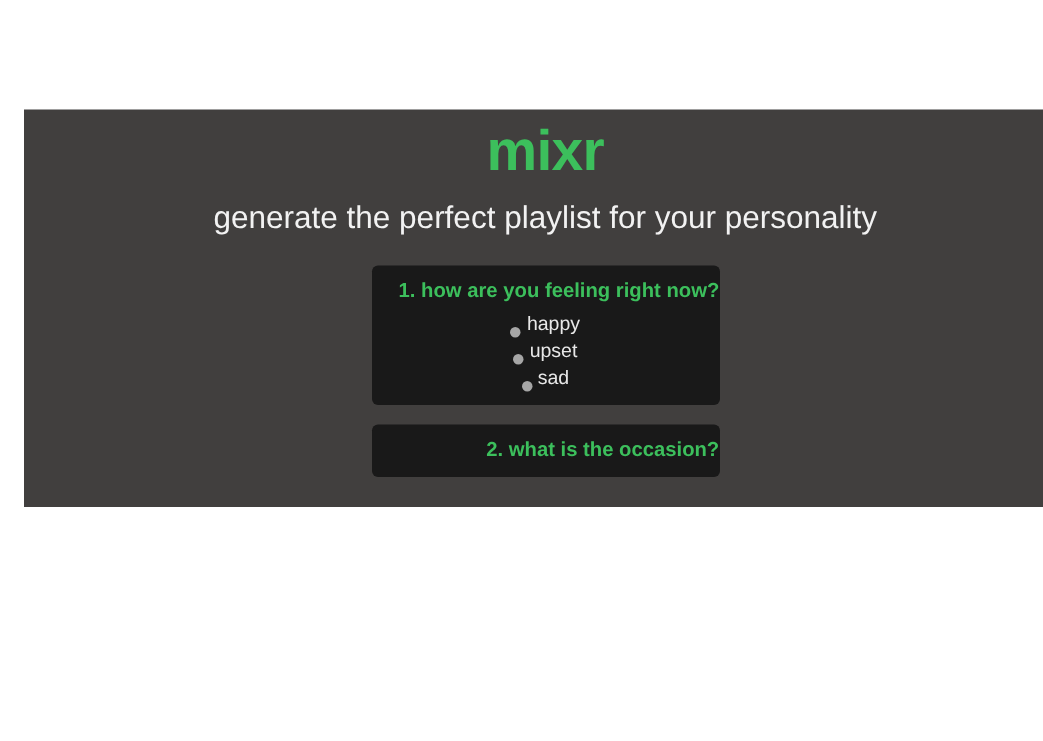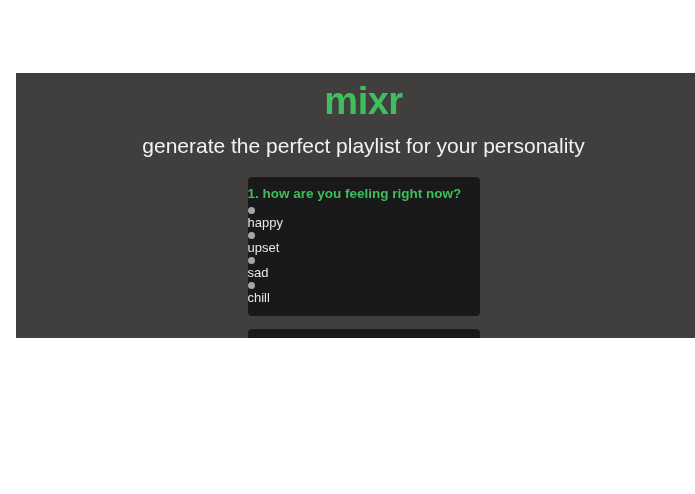--- a/index.html
+++ b/index.html
@@ -55,38 +55,37 @@
   .question-card {
     width: 232px;
     margin: 0 auto 13px auto;
     background: #191919;
     border-radius: 4px;
     padding: 7px 0 9px 0;
     box-sizing: border-box;
   }
   .question-title {
     margin: 0;
-    text-align: left;
+    text-align: right;
     color: #3cbf5c;
     font-size: 13.5px;
     font-weight: bold;
     line-height: 19px;
   }
   .option-list {
     margin: 0;
     padding: 4px 0 0 0;
     list-style: none;
   }
   .option-item {
     display: flex;
-    align-items: flex-start;
+    align-items: flex-end;
     justify-content: center;
     line-height: 18px;
     cursor: pointer;
-    flex-direction: column;
   }
   .option-radio {
     display: inline-block;
     width: 7px;
     height: 7px;
     border-radius: 50%;
     background: #a6a6a6;
     margin-right: 4px;
     flex: 0 0 auto;
   }
@@ -117,25 +116,22 @@
             <span class="option-label">happy</span>
           </li>
           <li class="option-item">
             <span class="option-radio"></span>
             <span class="option-label">upset</span>
           </li>
           <li class="option-item">
             <span class="option-radio"></span>
             <span class="option-label">sad</span>
           </li>
-          <li class="option-item">
-            <span class="option-radio"></span>
-            <span class="option-label">chill</span>
-          </li>
         </ul>
       </li>
 
       <li class="question-card">
+        <h2 class="question-title">2. what is the occasion?</h2>
       </li>
 
     </ul>
   </div>
 </div>
 
 </body></html>

